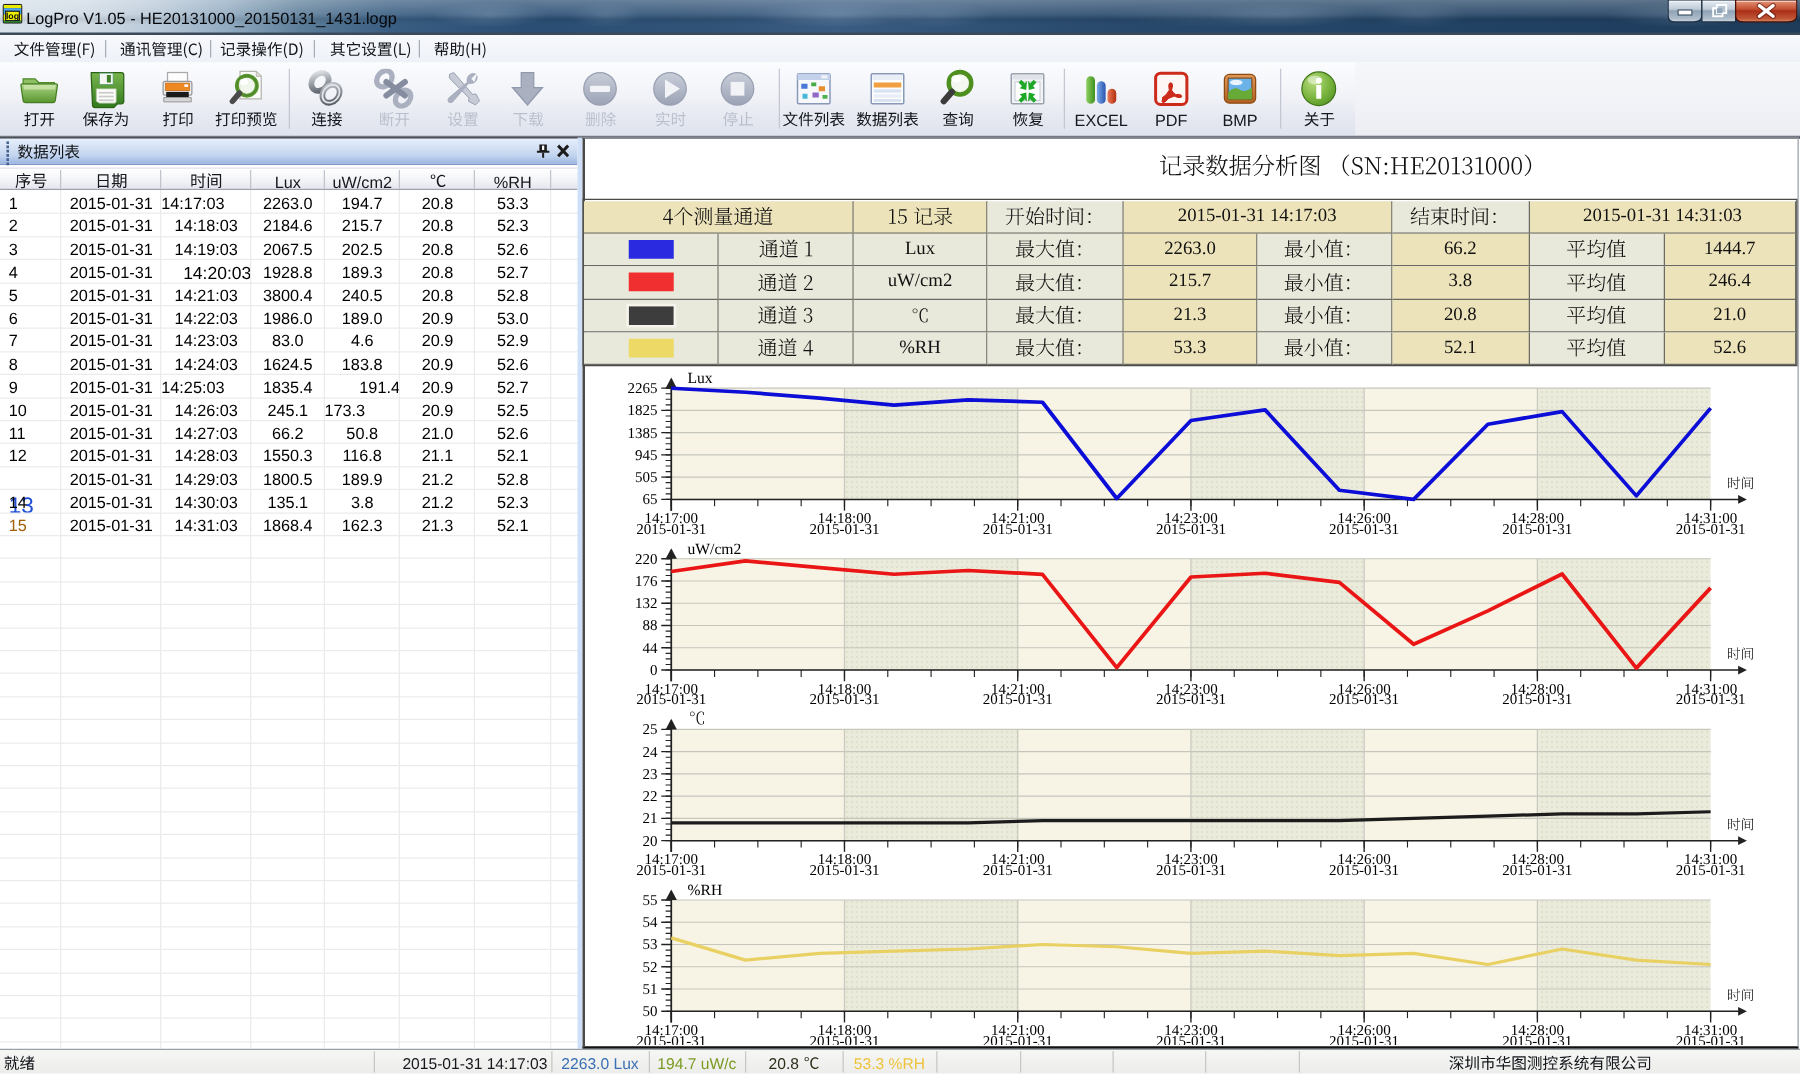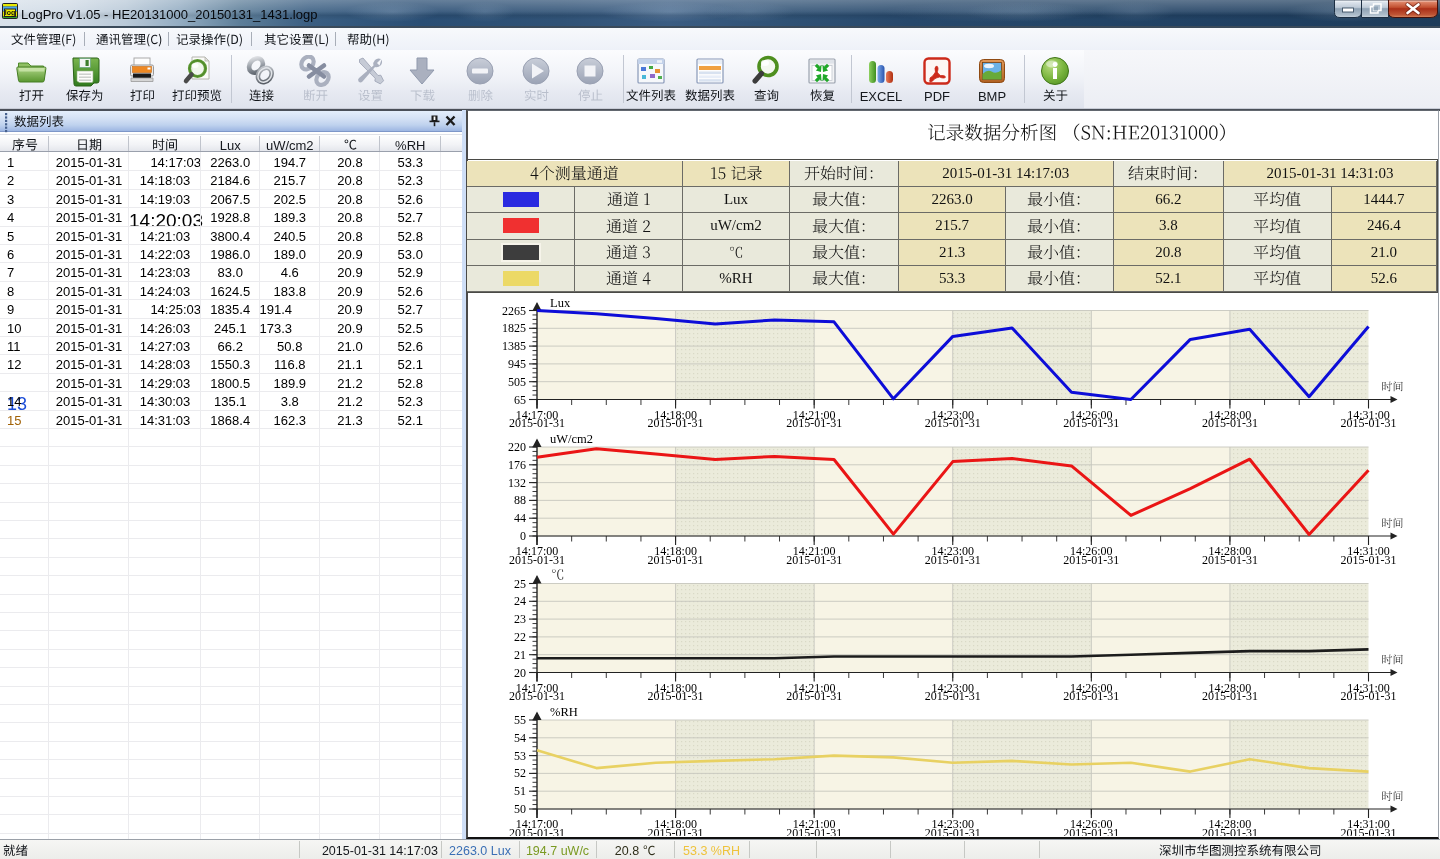--- a/index.html
+++ b/index.html
@@ -417,21 +417,21 @@
   </div>
 <div class="a" style="left:379px;top:135.5px;width:1px;height:15px;background:#c0c4cc"></div>
 <div style="position:absolute;left:380px;top:134px;width:60.5px;height:18px;">
     <div style="text-align:center;padding-top:3.5px;font-size:13px;color:#15181d">%RH</div>
   </div>
 <div class="a" style="left:439.5px;top:135.5px;width:1px;height:15px;background:#c0c4cc"></div>
 <div style="position:absolute;left:440.5px;top:134px;width:21.5px;height:18px;"></div>
 <div style="position:absolute;left:0px;top:155.0px;width:462px;height:18.4px;">
     <div style="position:absolute;left:7px;top:0;font-size:13px;color:#000">1</div>
     <div style="position:absolute;left:49px;top:0;width:80px;text-align:center;font-size:13px;color:#000">2015-01-31</div>
-    <div style="position:absolute;left:129px;top:0;width:72px;text-align:right;font-size:13px;color:#000">14:17:03</div>
+    <div style="position:absolute;left:129px;top:0;width:72px;text-align:left;font-size:13px;color:#000">14:17:03</div>
     <div style="position:absolute;left:201px;top:0;width:58.5px;text-align:center;font-size:13px;color:#000">2263.0</div>
     <div style="position:absolute;left:259.5px;top:0;width:60.5px;text-align:center;font-size:13px;color:#000">194.7</div>
     <div style="position:absolute;left:320px;top:0;width:60px;text-align:center;font-size:13px;color:#000">20.8</div>
     <div style="position:absolute;left:380px;top:0;width:60.5px;text-align:center;font-size:13px;color:#000">53.3</div>
   </div>
 <div class="a" style="left:0;top:170.4px;width:462px;height:1px;background:#ebebee"></div>
 <div style="position:absolute;left:0px;top:173.4px;width:462px;height:18.4px;">
     <div style="position:absolute;left:7px;top:0;font-size:13px;color:#000">2</div>
     <div style="position:absolute;left:49px;top:0;width:80px;text-align:center;font-size:13px;color:#000">2015-01-31</div>
     <div style="position:absolute;left:129px;top:0;width:72px;text-align:center;font-size:13px;color:#000">14:18:03</div>
@@ -447,21 +447,21 @@
     <div style="position:absolute;left:129px;top:0;width:72px;text-align:center;font-size:13px;color:#000">14:19:03</div>
     <div style="position:absolute;left:201px;top:0;width:58.5px;text-align:center;font-size:13px;color:#000">2067.5</div>
     <div style="position:absolute;left:259.5px;top:0;width:60.5px;text-align:center;font-size:13px;color:#000">202.5</div>
     <div style="position:absolute;left:320px;top:0;width:60px;text-align:center;font-size:13px;color:#000">20.8</div>
     <div style="position:absolute;left:380px;top:0;width:60.5px;text-align:center;font-size:13px;color:#000">52.6</div>
   </div>
 <div class="a" style="left:0;top:207.2px;width:462px;height:1px;background:#ebebee"></div>
 <div style="position:absolute;left:0px;top:210.2px;width:462px;height:18.4px;">
     <div style="position:absolute;left:7px;top:0;font-size:13px;color:#000">4</div>
     <div style="position:absolute;left:49px;top:0;width:80px;text-align:center;font-size:13px;color:#000">2015-01-31</div>
-    <div style="position:absolute;left:129px;top:0;width:72px;text-align:left;font-size:19px;color:#000">14:20:03</div>
+    <div style="position:absolute;left:129px;top:0;width:72px;text-align:right;font-size:14px;color:#000">14:20:03</div>
     <div style="position:absolute;left:201px;top:0;width:58.5px;text-align:center;font-size:13px;color:#000">1928.8</div>
     <div style="position:absolute;left:259.5px;top:0;width:60.5px;text-align:center;font-size:13px;color:#000">189.3</div>
     <div style="position:absolute;left:320px;top:0;width:60px;text-align:center;font-size:13px;color:#000">20.8</div>
     <div style="position:absolute;left:380px;top:0;width:60.5px;text-align:center;font-size:13px;color:#000">52.7</div>
   </div>
 <div class="a" style="left:0;top:225.6px;width:462px;height:1px;background:#ebebee"></div>
 <div style="position:absolute;left:0px;top:228.6px;width:462px;height:18.4px;">
     <div style="position:absolute;left:7px;top:0;font-size:13px;color:#000">5</div>
     <div style="position:absolute;left:49px;top:0;width:80px;text-align:center;font-size:13px;color:#000">2015-01-31</div>
     <div style="position:absolute;left:129px;top:0;width:72px;text-align:center;font-size:13px;color:#000">14:21:03</div>
@@ -497,23 +497,23 @@
     <div style="position:absolute;left:129px;top:0;width:72px;text-align:center;font-size:13px;color:#000">14:24:03</div>
     <div style="position:absolute;left:201px;top:0;width:58.5px;text-align:center;font-size:13px;color:#000">1624.5</div>
     <div style="position:absolute;left:259.5px;top:0;width:60.5px;text-align:center;font-size:13px;color:#000">183.8</div>
     <div style="position:absolute;left:320px;top:0;width:60px;text-align:center;font-size:13px;color:#000">20.9</div>
     <div style="position:absolute;left:380px;top:0;width:60.5px;text-align:center;font-size:13px;color:#000">52.6</div>
   </div>
 <div class="a" style="left:0;top:299.2px;width:462px;height:1px;background:#ebebee"></div>
 <div style="position:absolute;left:0px;top:302.2px;width:462px;height:18.4px;">
     <div style="position:absolute;left:7px;top:0;font-size:13px;color:#000">9</div>
     <div style="position:absolute;left:49px;top:0;width:80px;text-align:center;font-size:13px;color:#000">2015-01-31</div>
-    <div style="position:absolute;left:129px;top:0;width:72px;text-align:right;font-size:13px;color:#000">14:25:03</div>
+    <div style="position:absolute;left:129px;top:0;width:72px;text-align:left;font-size:13px;color:#000">14:25:03</div>
     <div style="position:absolute;left:201px;top:0;width:58.5px;text-align:center;font-size:13px;color:#000">1835.4</div>
-    <div style="position:absolute;left:259.5px;top:0;width:60.5px;text-align:left;font-size:13px;color:#000">191.4</div>
+    <div style="position:absolute;left:259.5px;top:0;width:60.5px;text-align:right;font-size:13px;color:#000">191.4</div>
     <div style="position:absolute;left:320px;top:0;width:60px;text-align:center;font-size:13px;color:#000">20.9</div>
     <div style="position:absolute;left:380px;top:0;width:60.5px;text-align:center;font-size:13px;color:#000">52.7</div>
   </div>
 <div class="a" style="left:0;top:317.6px;width:462px;height:1px;background:#ebebee"></div>
 <div style="position:absolute;left:0px;top:320.6px;width:462px;height:18.4px;">
     <div style="position:absolute;left:7px;top:0;font-size:13px;color:#000">10</div>
     <div style="position:absolute;left:49px;top:0;width:80px;text-align:center;font-size:13px;color:#000">2015-01-31</div>
     <div style="position:absolute;left:129px;top:0;width:72px;text-align:center;font-size:13px;color:#000">14:26:03</div>
     <div style="position:absolute;left:201px;top:0;width:58.5px;text-align:center;font-size:13px;color:#000">245.1</div>
     <div style="position:absolute;left:259.5px;top:0;width:60.5px;text-align:left;font-size:13px;color:#000">173.3</div>

